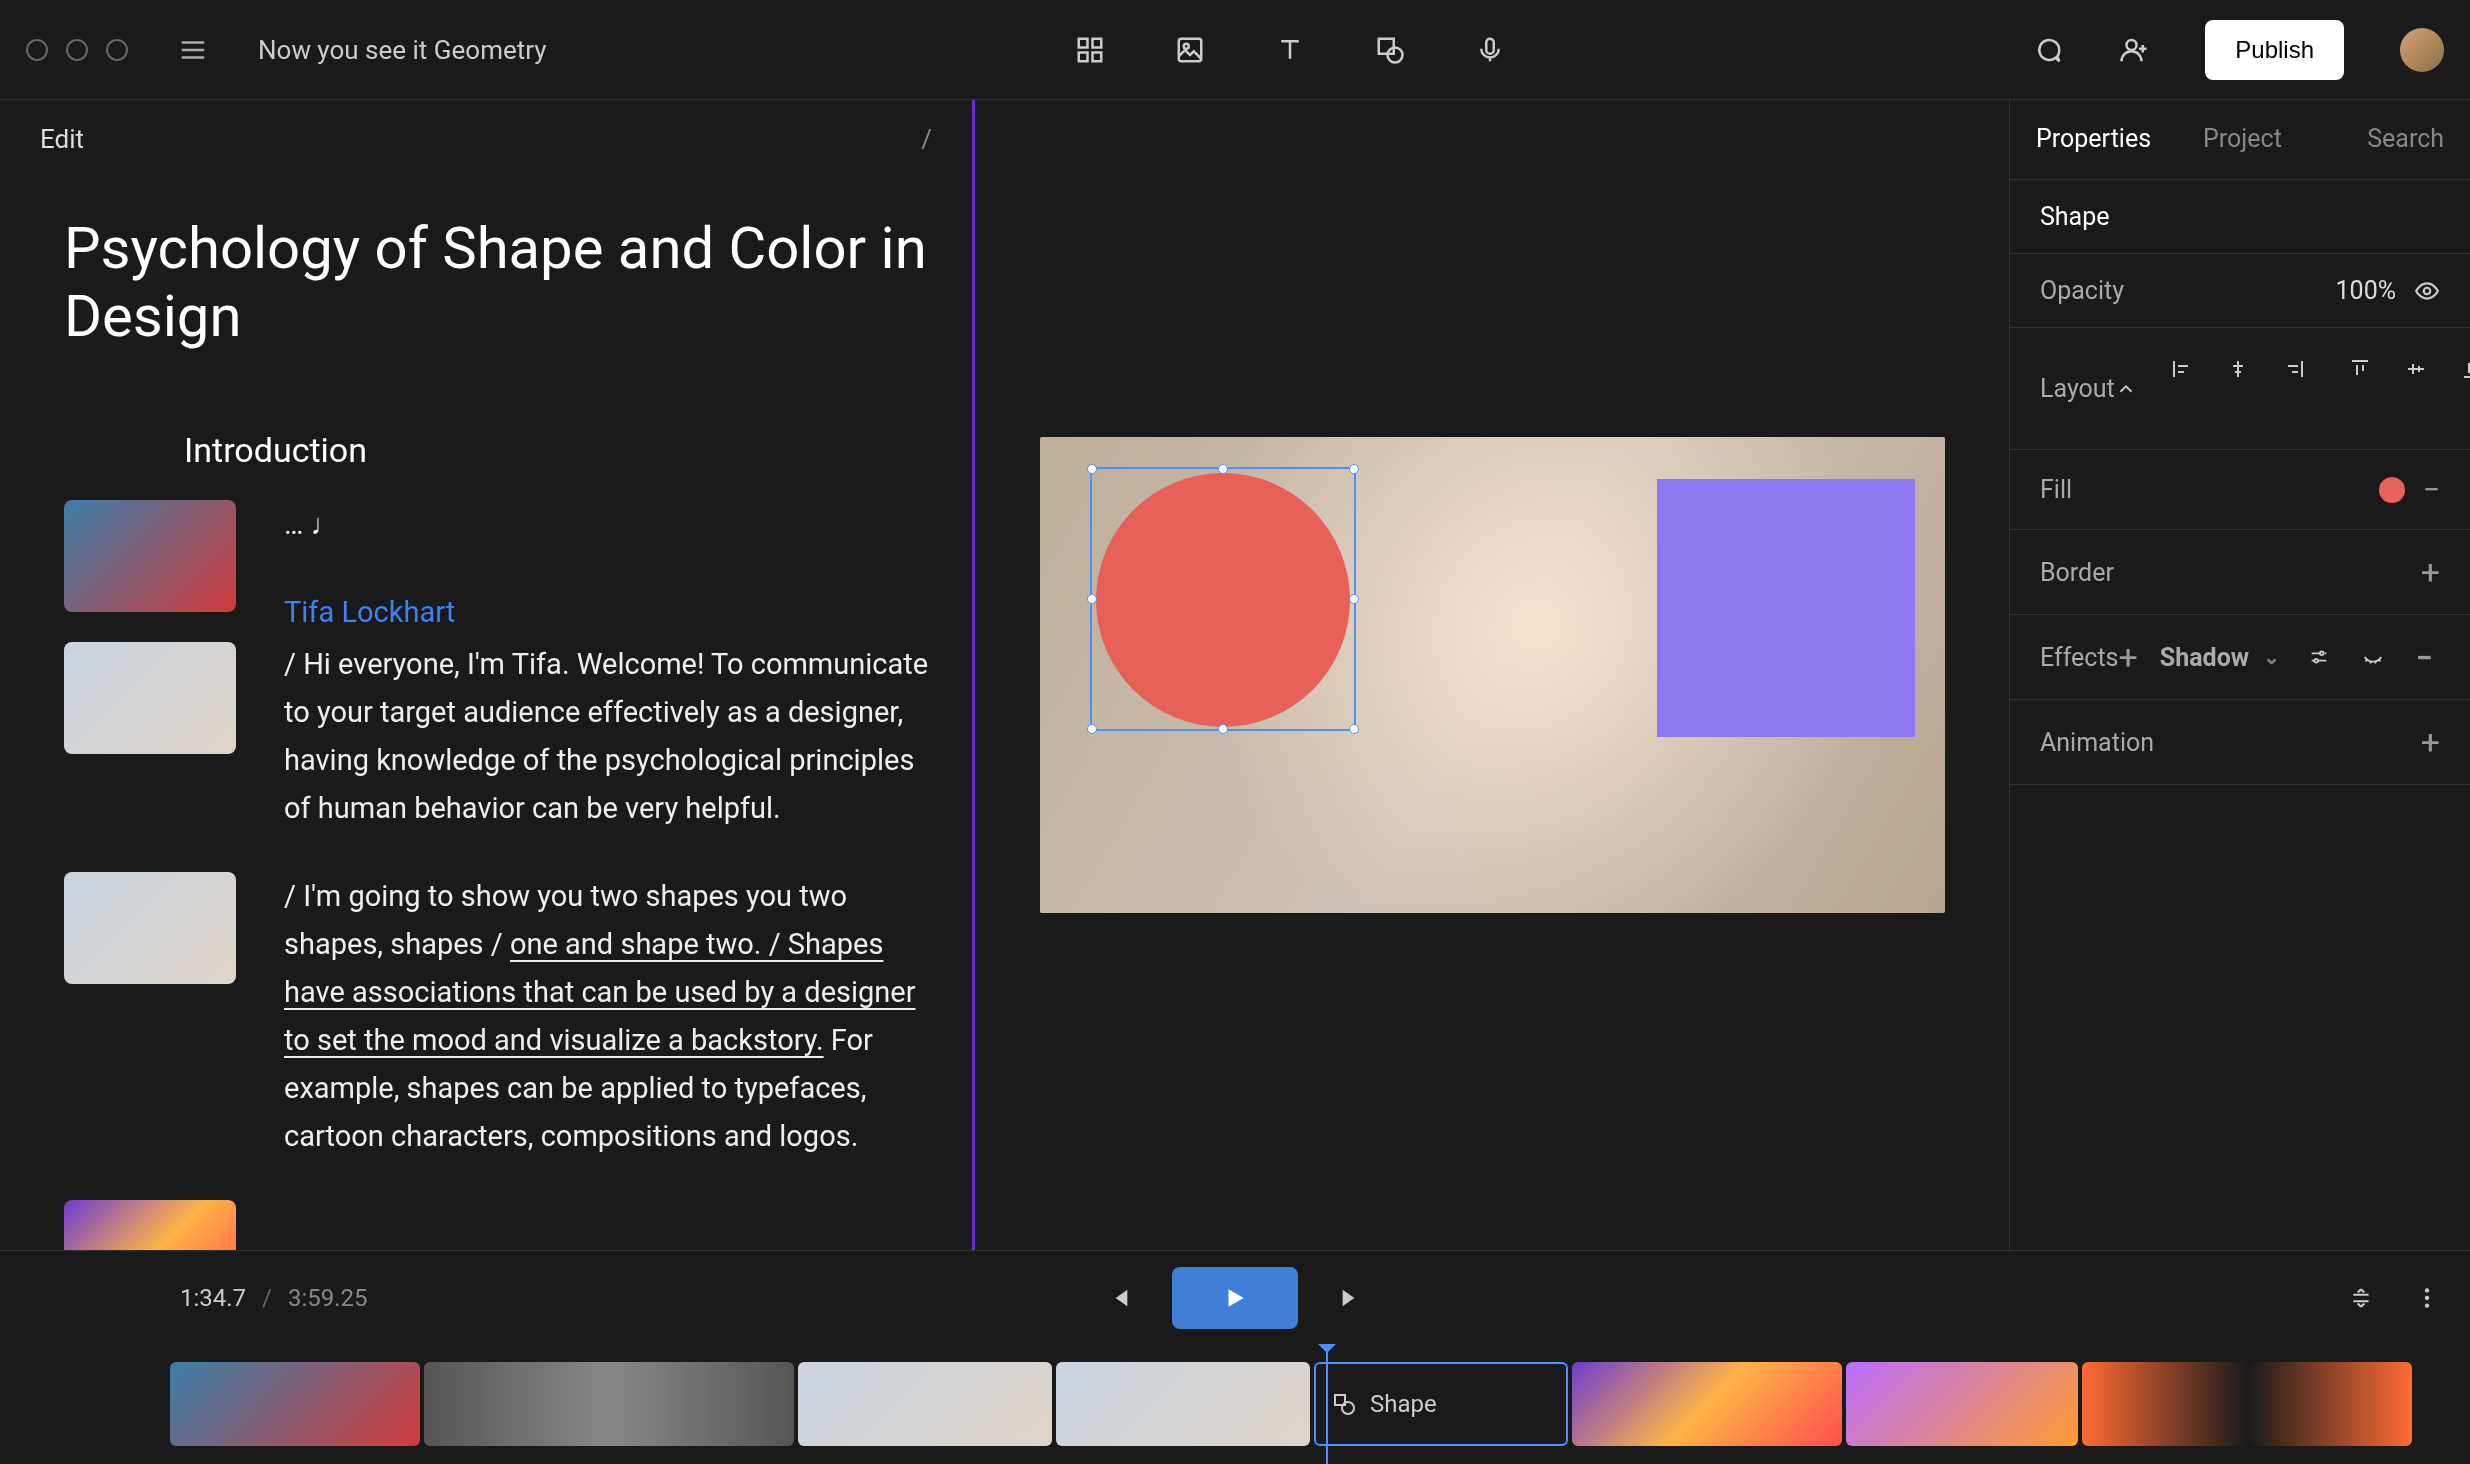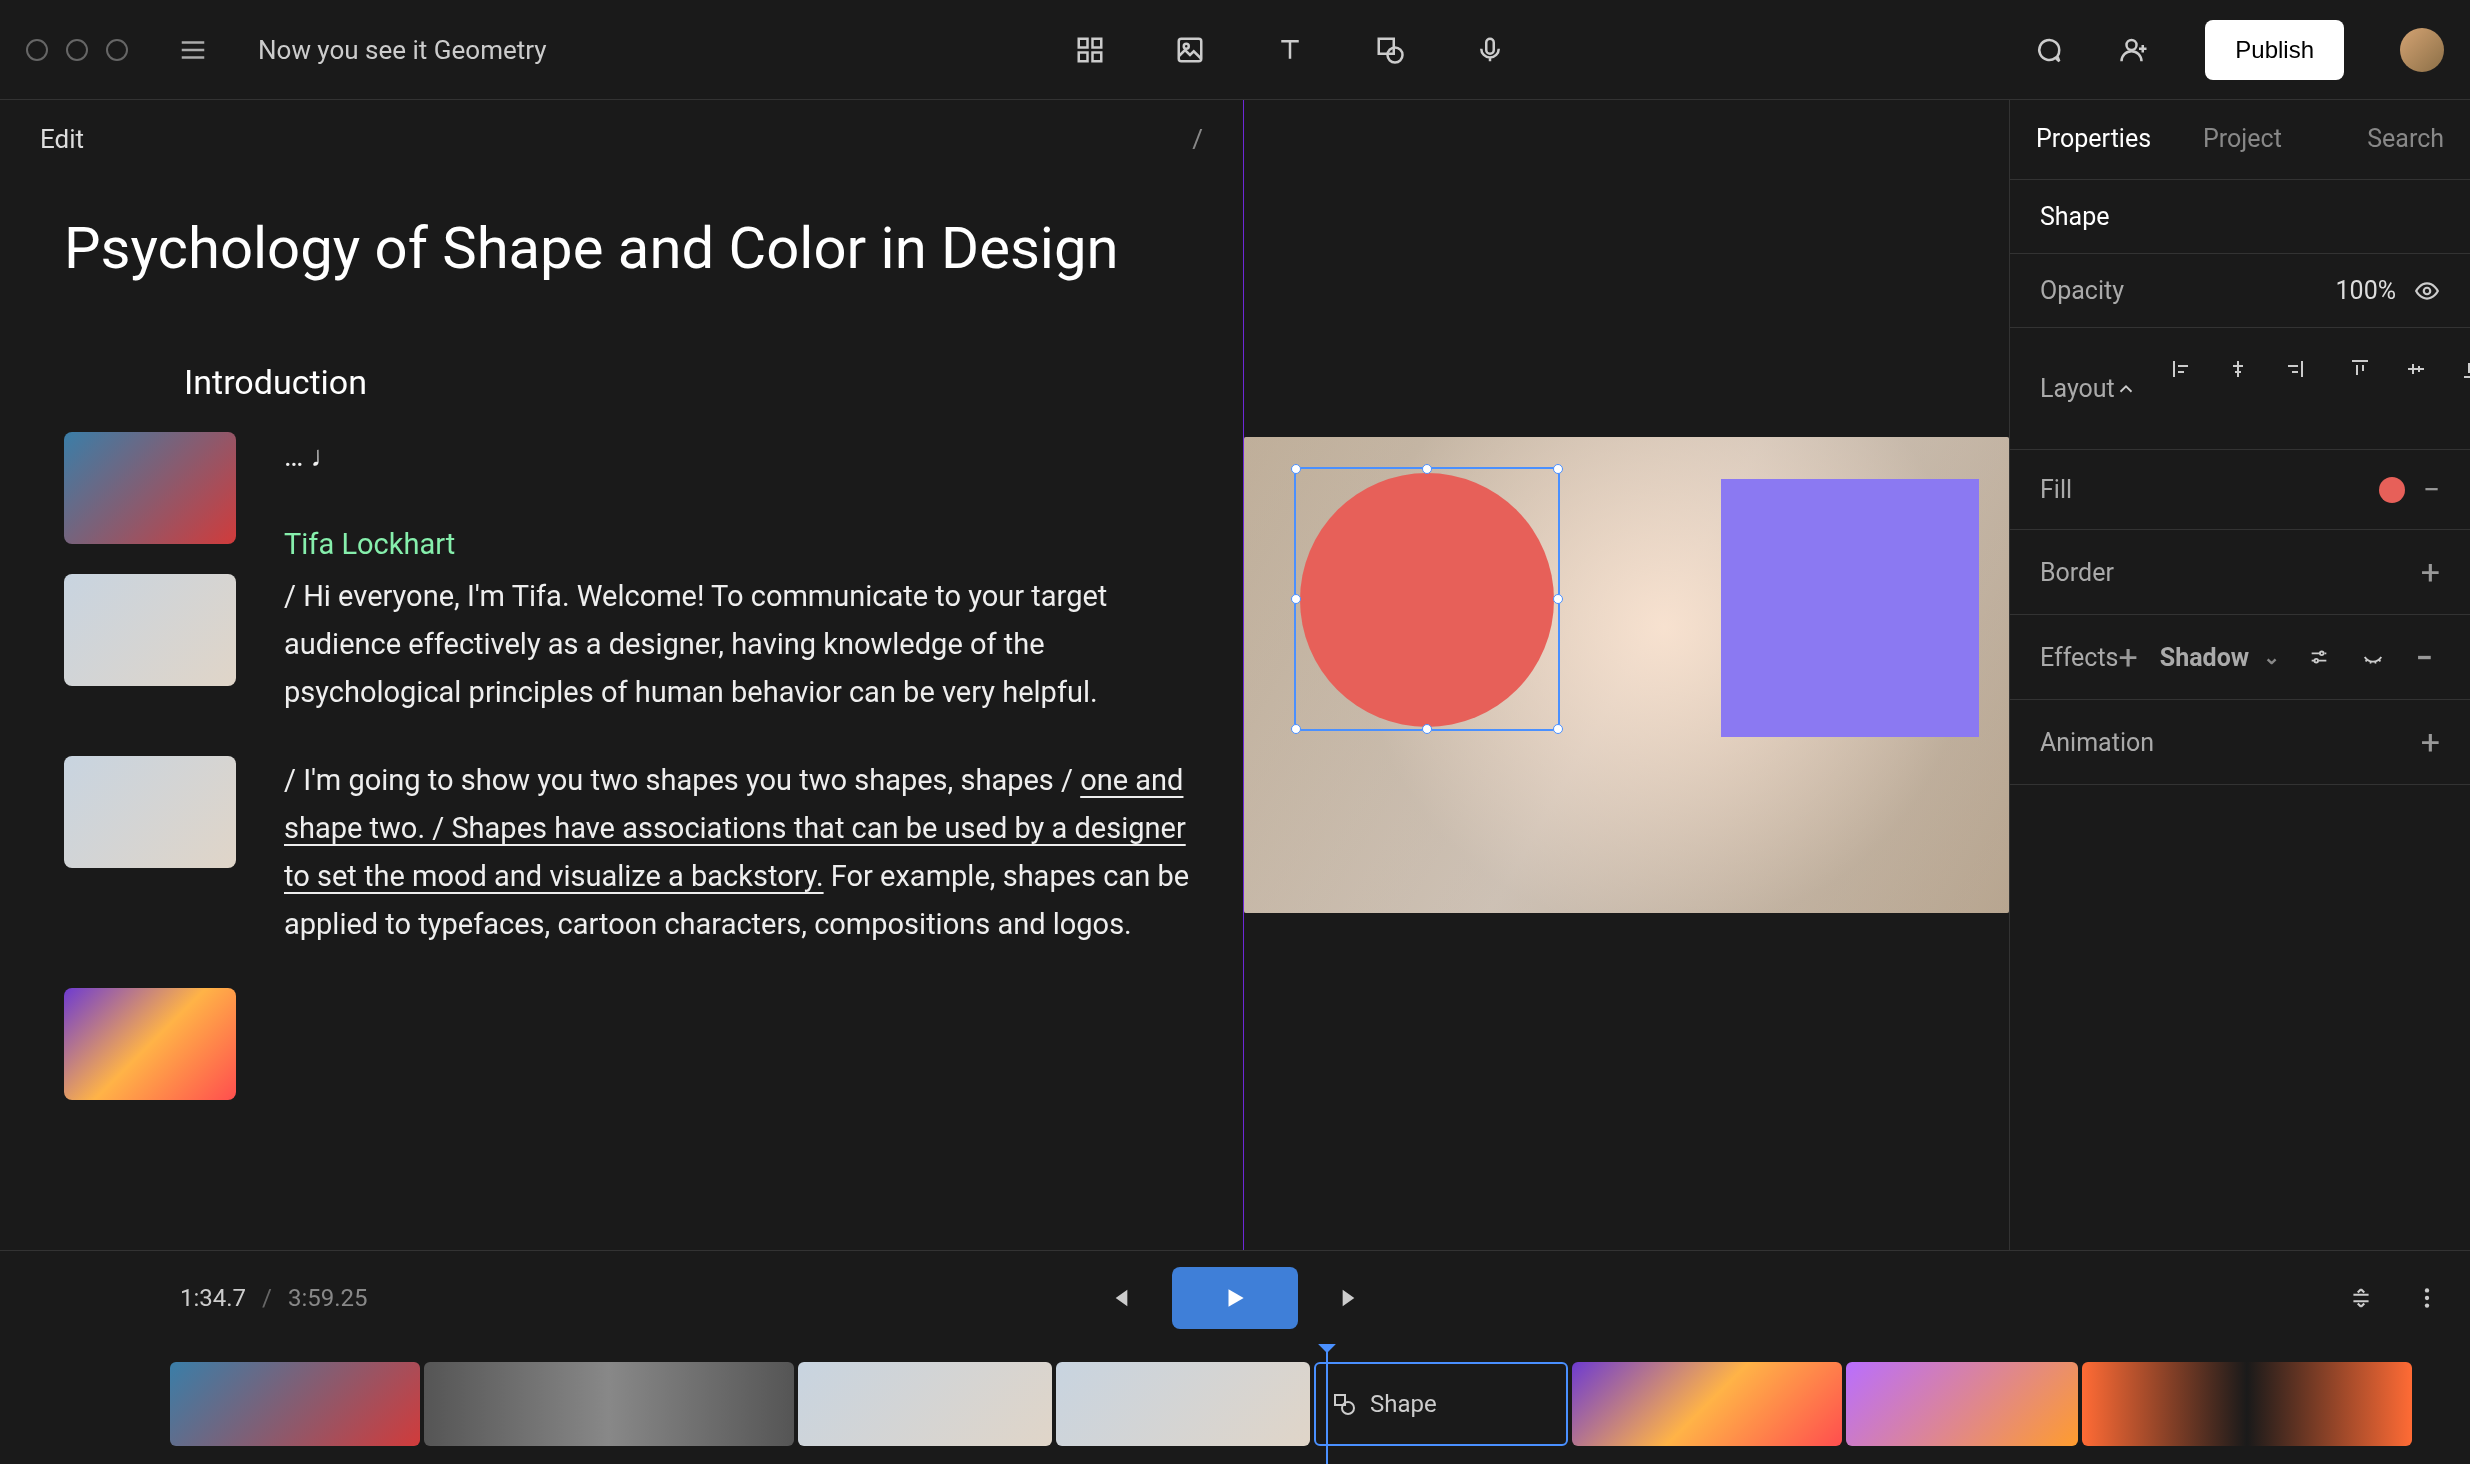--- a/index.html
+++ b/index.html
@@ -28,35 +28,35 @@
 .topbar-center { flex: 1; display: flex; justify-content: center; gap: 60px; align-items: center; }
 .topbar-center .tool { width: 40px; height: 40px; display: flex; align-items: center; justify-content: center; cursor: pointer; }
 .topbar-right { display: flex; align-items: center; gap: 56px; }
 .publish-btn { background: #fff; color: #000; border: none; padding: 16px 30px; border-radius: 8px; font-size: 24px; font-weight: 500; cursor: pointer; }
 .avatar { width: 44px; height: 44px; border-radius: 50%; background: linear-gradient(135deg,#d4a373,#8b6f47); }
 
 
 .main { display: flex; height: calc(100% - 100px - 94px - 120px); }
 
 
-.script-panel { width: 1244px; border-right: 1px solid #6d28d9; display: flex; flex-direction: column; overflow: hidden;}
+.script-panel { width: 975px; border-right: 3px solid #6d28d9; display: flex; flex-direction: column; overflow: hidden;}
 .script-head { display: flex; align-items: center; padding: 24px 40px 20px 40px; }
 .script-head .edit-label { font-size: 26px; color: #ddd; }
 .script-head .slash { margin-left: auto; font-size: 26px; color: #888; }
 .script-body { padding: 40px 40px 0 64px; overflow: hidden; flex: 1; }
 .page-title { font-size: 58px; color: #fff; font-weight: 400; margin-bottom: 80px; }
 .section-heading { font-size: 34px; color: #fff; margin-left: 120px; margin-bottom: 30px; font-weight: 400;}
 .block { display: flex; gap: 48px; margin-bottom: 40px; }
 .thumb-col { width: 172px; flex: 0 0 172px; display: flex; flex-direction: column; gap: 30px;}
 .thumb { width: 172px; height: 112px; border-radius: 8px; background:#444; }
 .thumb-pool { background: linear-gradient(135deg,#3a7ea8,#d13b3b); }
 .thumb-tifa { background: linear-gradient(135deg,#c8d4e0,#e0d5c8); }
 .thumb-abs { background: linear-gradient(135deg,#6e3bd1,#ffb347,#ff4e4e); }
 .text-col { flex: 1; font-size: 29px; line-height: 48px; color: #eee; }
-.speaker { color: #86efac; font-size: 29px; margin-bottom: 4px; }
+.speaker { color: #3b82f6; font-size: 29px; margin-bottom: 4px; }
 .dots { color: #eee; font-size: 29px;}
 .underlined { text-decoration: underline; text-underline-offset: 6px; }
 
 
 .canvas-panel { flex: 1; background: #1a1a1a; display:flex; align-items:center; justify-content:center; overflow:hidden; position:relative; }
 .frame { width: 905px; height: 476px; background: linear-gradient(120deg,#c4b5a0 0%, #d8cfc6 50%, #b9a892 100%); position: relative; border-radius: 2px; overflow:hidden;}
 .frame::before { content:""; position:absolute; inset:0; background: radial-gradient(circle at 55% 40%, rgba(255,230,210,0.8), rgba(180,160,140,0.3) 60%); }
 .sel-box { position:absolute; left: 50px; top: 30px; width: 266px; height: 264px; border: 2px solid #4a90ff; }
 .handle { position:absolute; width:10px; height:10px; background:#fff; border:1px solid #4a90ff; border-radius:50%;}
 .h-tl{top:-5px;left:-5px}.h-tm{top:-5px;left:50%;margin-left:-5px}.h-tr{top:-5px;right:-5px}

